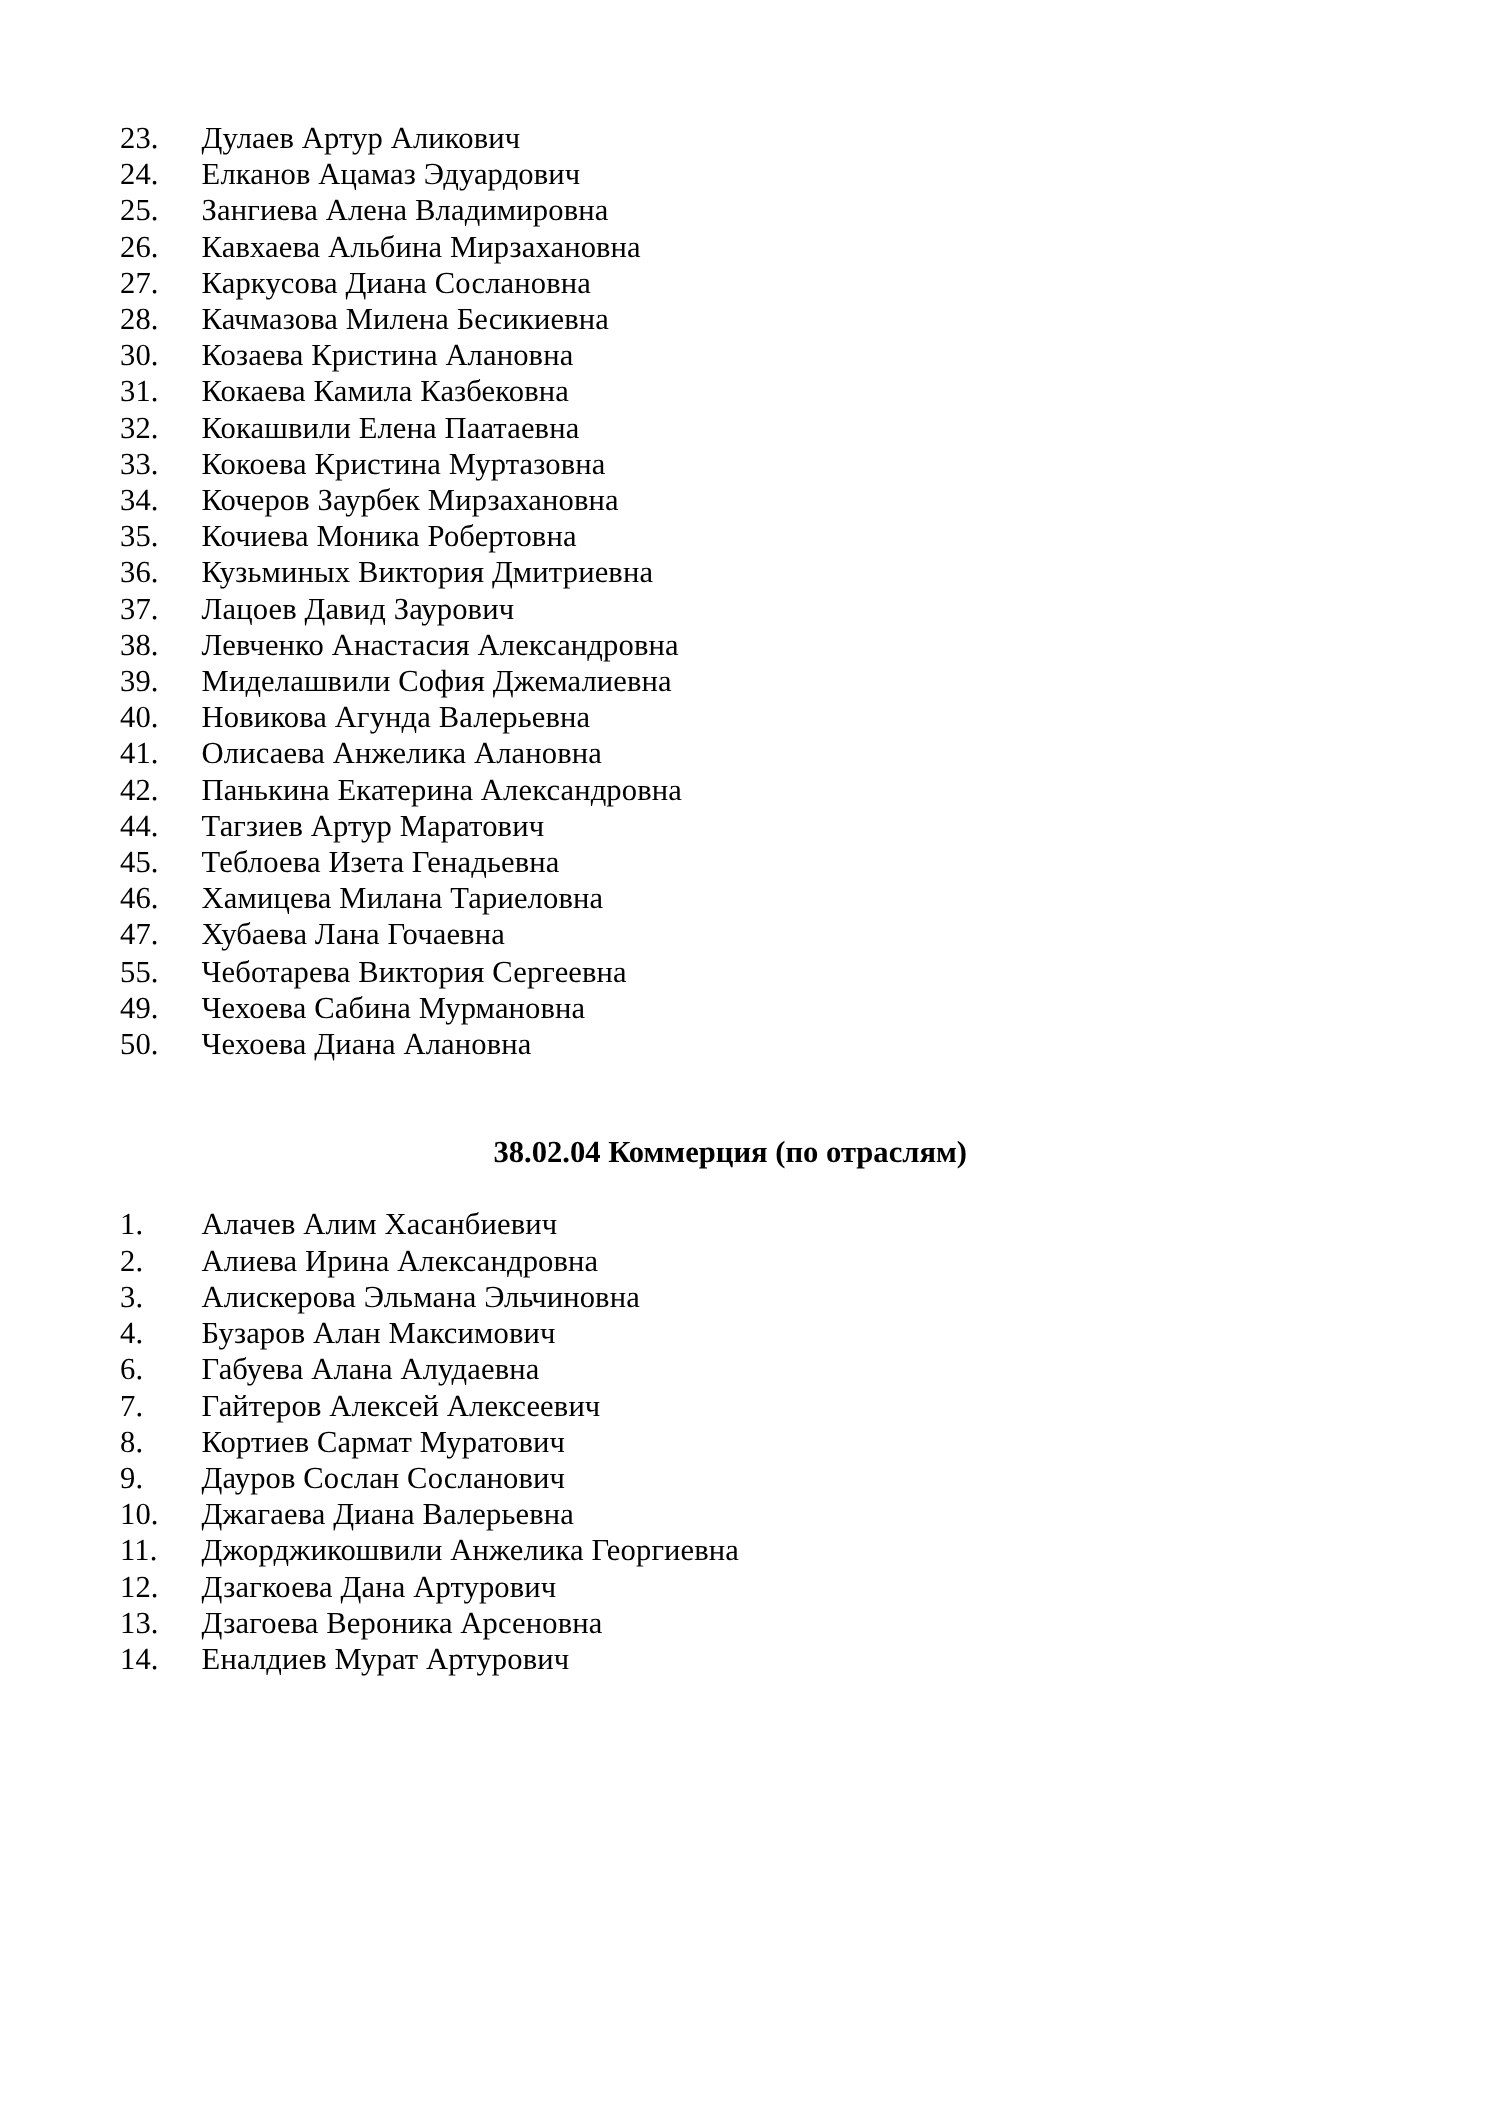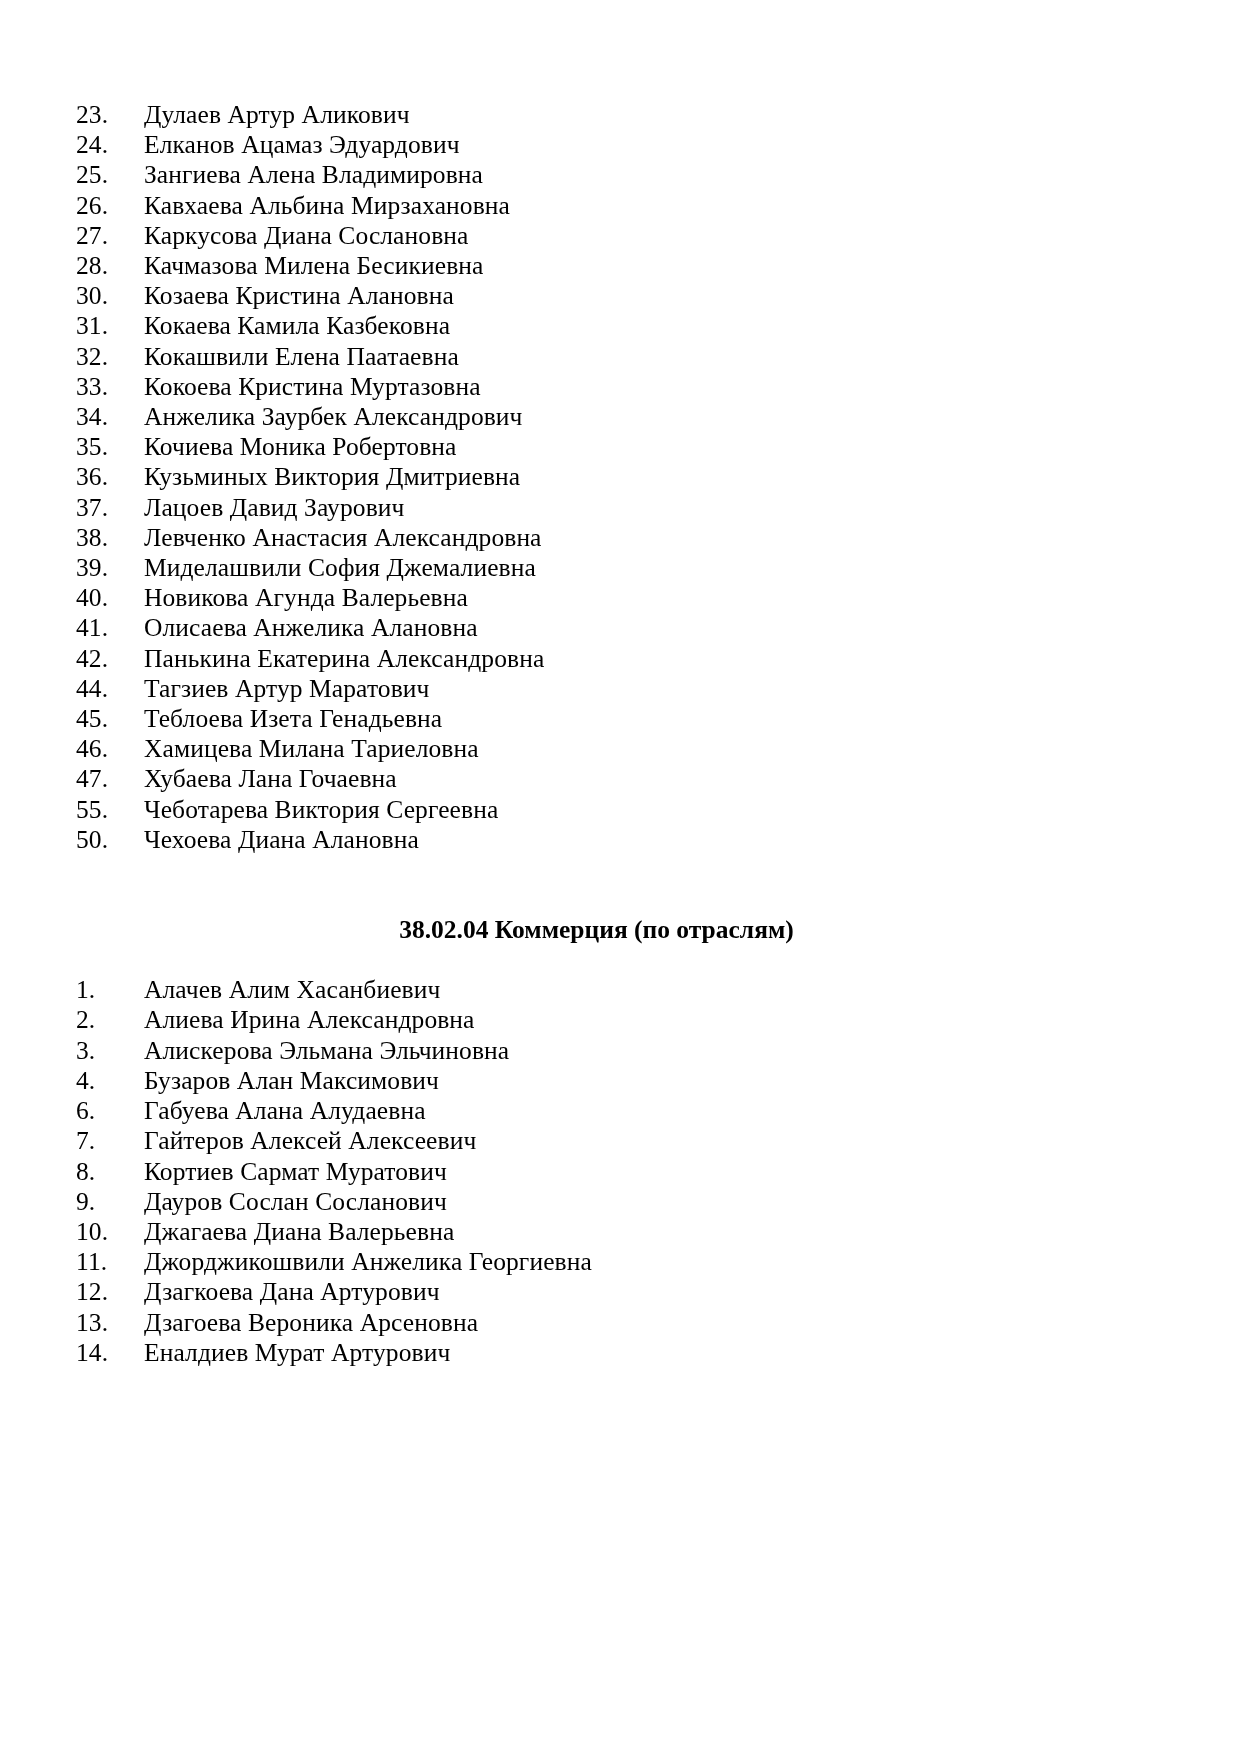--- a/index.html
+++ b/index.html
@@ -14,21 +14,21 @@
     font-family: "Liberation Serif", "DejaVu Serif", serif;
     color: #000000;
     -webkit-font-smoothing: antialiased;
   }
   .page {
     position: relative;
     width: 1241px;
     height: 1236px;
     background: #ffffff;
     box-sizing: border-box;
-    padding: 96px 120px 96px 72px;
+    padding: 96px 120px 96px 96px;
   }
   .doc-body {
     padding-top: 4px;
   }
   
   .num-list {
     margin: 0;
     padding: 0;
     list-style: none;
   }
@@ -72,34 +72,35 @@
         <li class="list-item"><span class="item-num">23.</span><span class="item-name">Дулаев Артур Аликович</span></li>
         <li class="list-item"><span class="item-num">24.</span><span class="item-name">Елканов Ацамаз Эдуардович</span></li>
         <li class="list-item"><span class="item-num">25.</span><span class="item-name">Зангиева Алена Владимировна</span></li>
         <li class="list-item"><span class="item-num">26.</span><span class="item-name">Кавхаева Альбина Мирзахановна</span></li>
         <li class="list-item"><span class="item-num">27.</span><span class="item-name">Каркусова Диана Сослановна</span></li>
         <li class="list-item"><span class="item-num">28.</span><span class="item-name">Качмазова Милена Бесикиевна</span></li>
         <li class="list-item"><span class="item-num">30.</span><span class="item-name">Козаева Кристина Алановна</span></li>
         <li class="list-item"><span class="item-num">31.</span><span class="item-name">Кокаева Камила Казбековна</span></li>
         <li class="list-item"><span class="item-num">32.</span><span class="item-name">Кокашвили Елена Паатаевна</span></li>
         <li class="list-item"><span class="item-num">33.</span><span class="item-name">Кокоева Кристина Муртазовна</span></li>
-        <li class="list-item"><span class="item-num">34.</span><span class="item-name">Анжелика Заурбек Александрович</span></li>
+        <li class="list-item"><span class="item-num">34.</span><span class="item-name">Кочеров Заурбек Мирзахановна</span></li>
         <li class="list-item"><span class="item-num">35.</span><span class="item-name">Кочиева Моника Робертовна</span></li>
         <li class="list-item"><span class="item-num">36.</span><span class="item-name">Кузьминых Виктория Дмитриевна</span></li>
         <li class="list-item"><span class="item-num">37.</span><span class="item-name">Лацоев Давид Заурович</span></li>
         <li class="list-item"><span class="item-num">38.</span><span class="item-name">Левченко Анастасия Александровна</span></li>
         <li class="list-item"><span class="item-num">39.</span><span class="item-name">Миделашвили София Джемалиевна</span></li>
         <li class="list-item"><span class="item-num">40.</span><span class="item-name">Новикова Агунда Валерьевна</span></li>
         <li class="list-item"><span class="item-num">41.</span><span class="item-name">Олисаева Анжелика Алановна</span></li>
         <li class="list-item"><span class="item-num">42.</span><span class="item-name">Панькина Екатерина Александровна</span></li>
         <li class="list-item"><span class="item-num">44.</span><span class="item-name">Тагзиев Артур Маратович</span></li>
         <li class="list-item"><span class="item-num">45.</span><span class="item-name">Теблоева Изета Генадьевна</span></li>
         <li class="list-item"><span class="item-num">46.</span><span class="item-name">Хамицева Милана Тариеловна</span></li>
         <li class="list-item"><span class="item-num">47.</span><span class="item-name">Хубаева Лана Гочаевна</span></li>
         <li class="list-item"><span class="item-num">55.</span><span class="item-name">Чеботарева Виктория Сергеевна</span></li>
+        <li class="list-item"><span class="item-num">49.</span><span class="item-name">Чехоева Сабина Мурмановна</span></li>
         <li class="list-item"><span class="item-num">50.</span><span class="item-name">Чехоева Диана Алановна</span></li>
       </ol>
 
     <div class="spacer-lg"></div>
 
     <p class="section-heading">38.02.04 Коммерция (по отраслям)</p>
 
     <div class="spacer-md"></div>
 
     <ol class="num-list" id="list-1">

